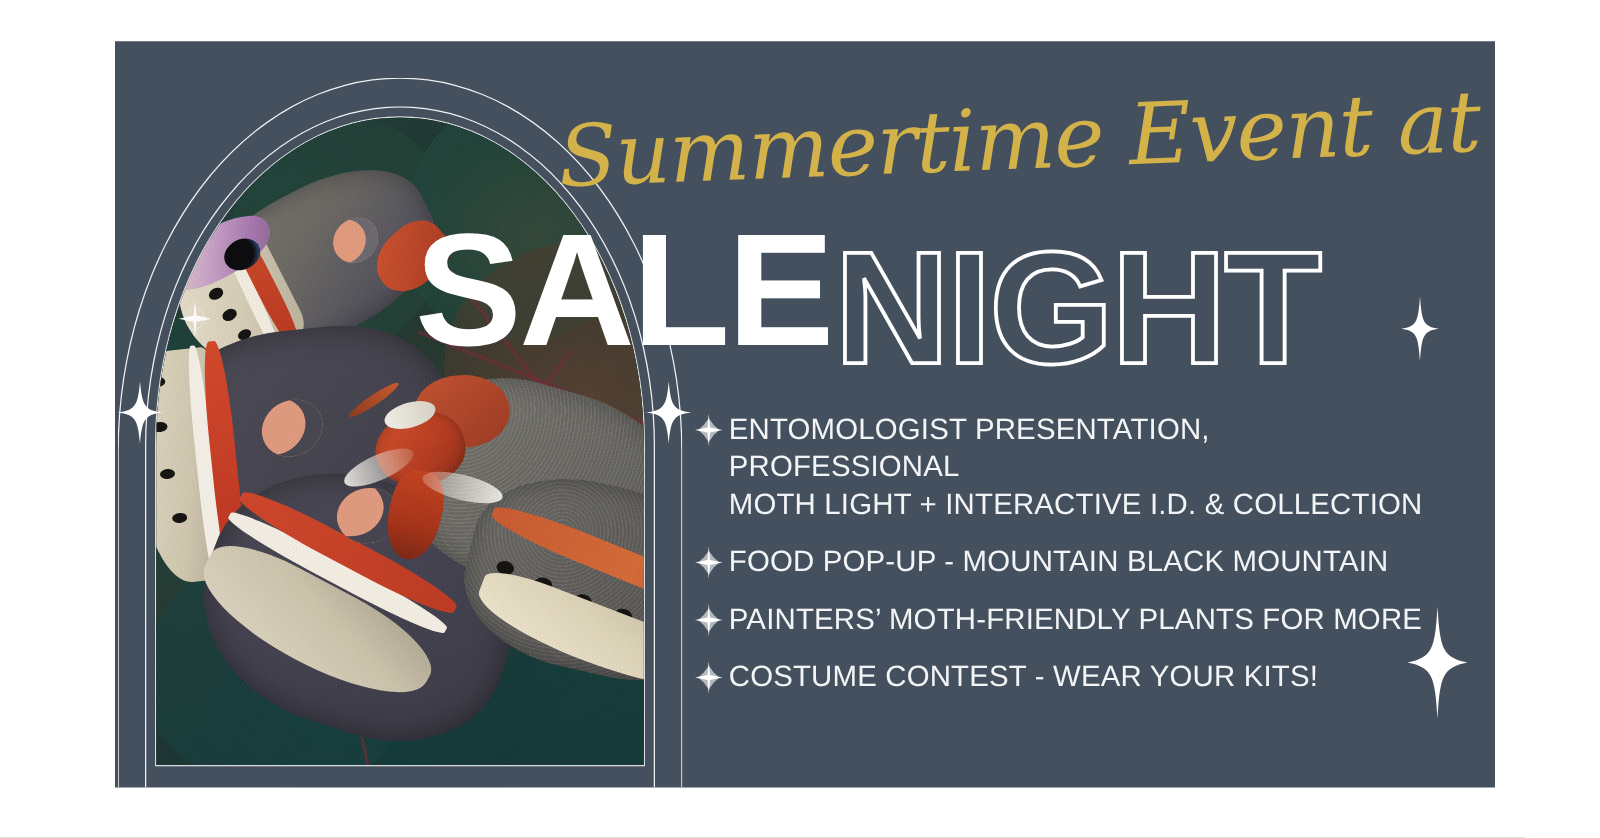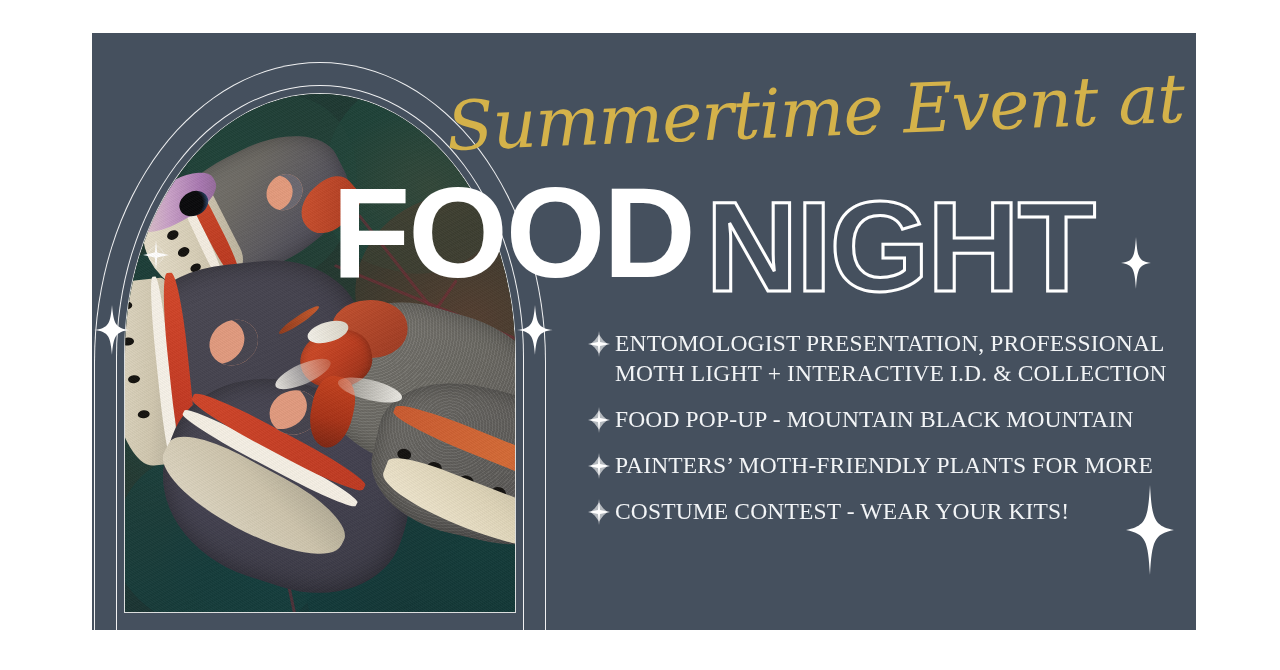--- a/index.html
+++ b/index.html
@@ -158,33 +158,33 @@
     letter-spacing: -2px;
   }
   #title-night {
     font-family: "Liberation Sans", sans-serif;
     font-weight: 700;
     font-size: 128px;
     line-height: 120px;
     letter-spacing: -2px;
     color: transparent;
     -webkit-text-stroke: 3px #ffffff;
-    margin-left: 12px;
+    margin-left: 2px;
     position: relative;
     top: 14px;
   }
 
   
   #bullet-list {
     position: absolute;
-    left: 496px;
+    left: 464px;
     top: 295px;
     width: 600px;
     color: #f2f4f6;
-    font-family: Liberation Serif, serif;
+    font-family: Liberation Sans, sans-serif;
     font-size: 23.5px;
     letter-spacing: 0.15px;
   }
   .bullet-item {
     display: flex;
     align-items: flex-start;
     margin-bottom: 16px;
   }
   .bullet-item .star8 {
     flex: 0 0 auto;
@@ -363,21 +363,21 @@
           </svg>
 
           <div class="photo-grain"></div>
         </div>
       </div>
     </div>
 
     <div id="script-headline">Summertime Event at Painters</div>
 
     <div id="title-row">
-      <span id="title-moth">FOOD</span>
+      <span id="title-moth">SALE</span>
       <span id="title-night">NIGHT</span>
     </div>
 
     <div id="bullet-list">
 
       <div class="bullet-item">
         <svg class="star8" viewBox="0 0 22 26">
           <path d="M11 0 L12 11 L22 13 L12 15 L11 26 L10 15 L0 13 L10 11 Z" fill="#ffffff"></path>
           <path d="M11 3.5 L15.2 9.2 L19.5 13 L15.2 16.8 L11 22.5 L6.8 16.8 L2.5 13 L6.8 9.2 Z" fill="#ffffff" opacity="0.6"></path>
         </svg>

